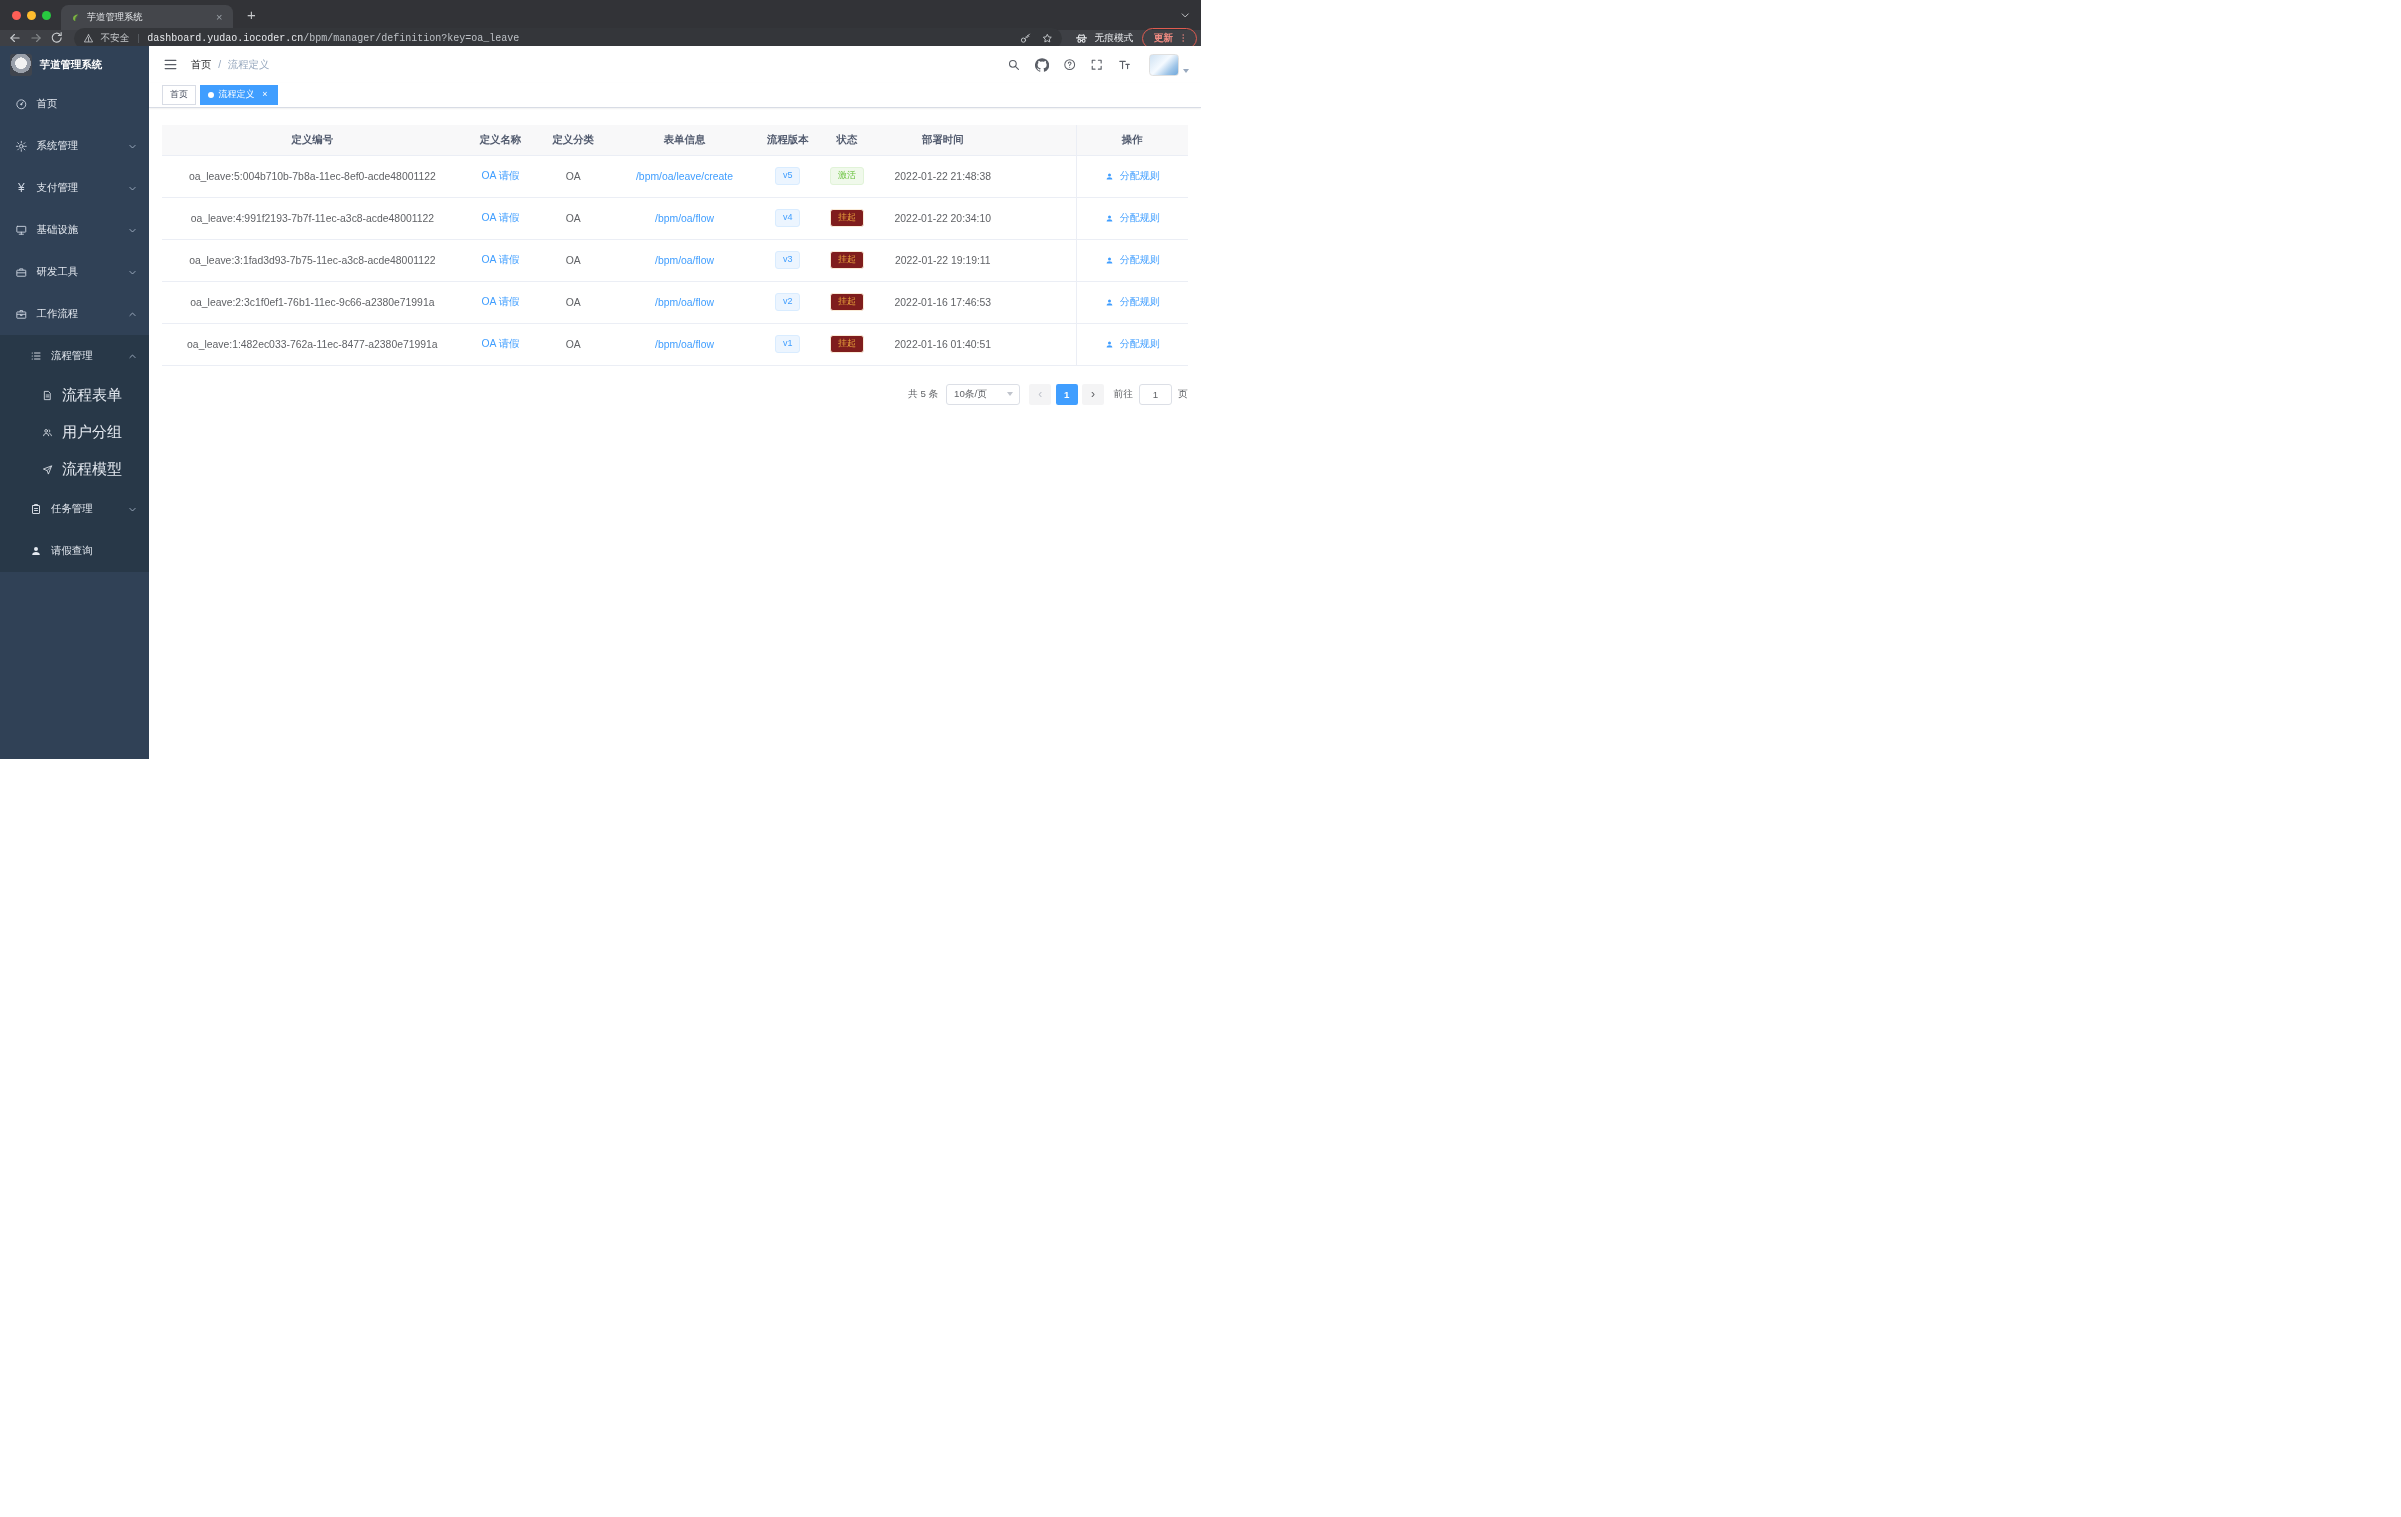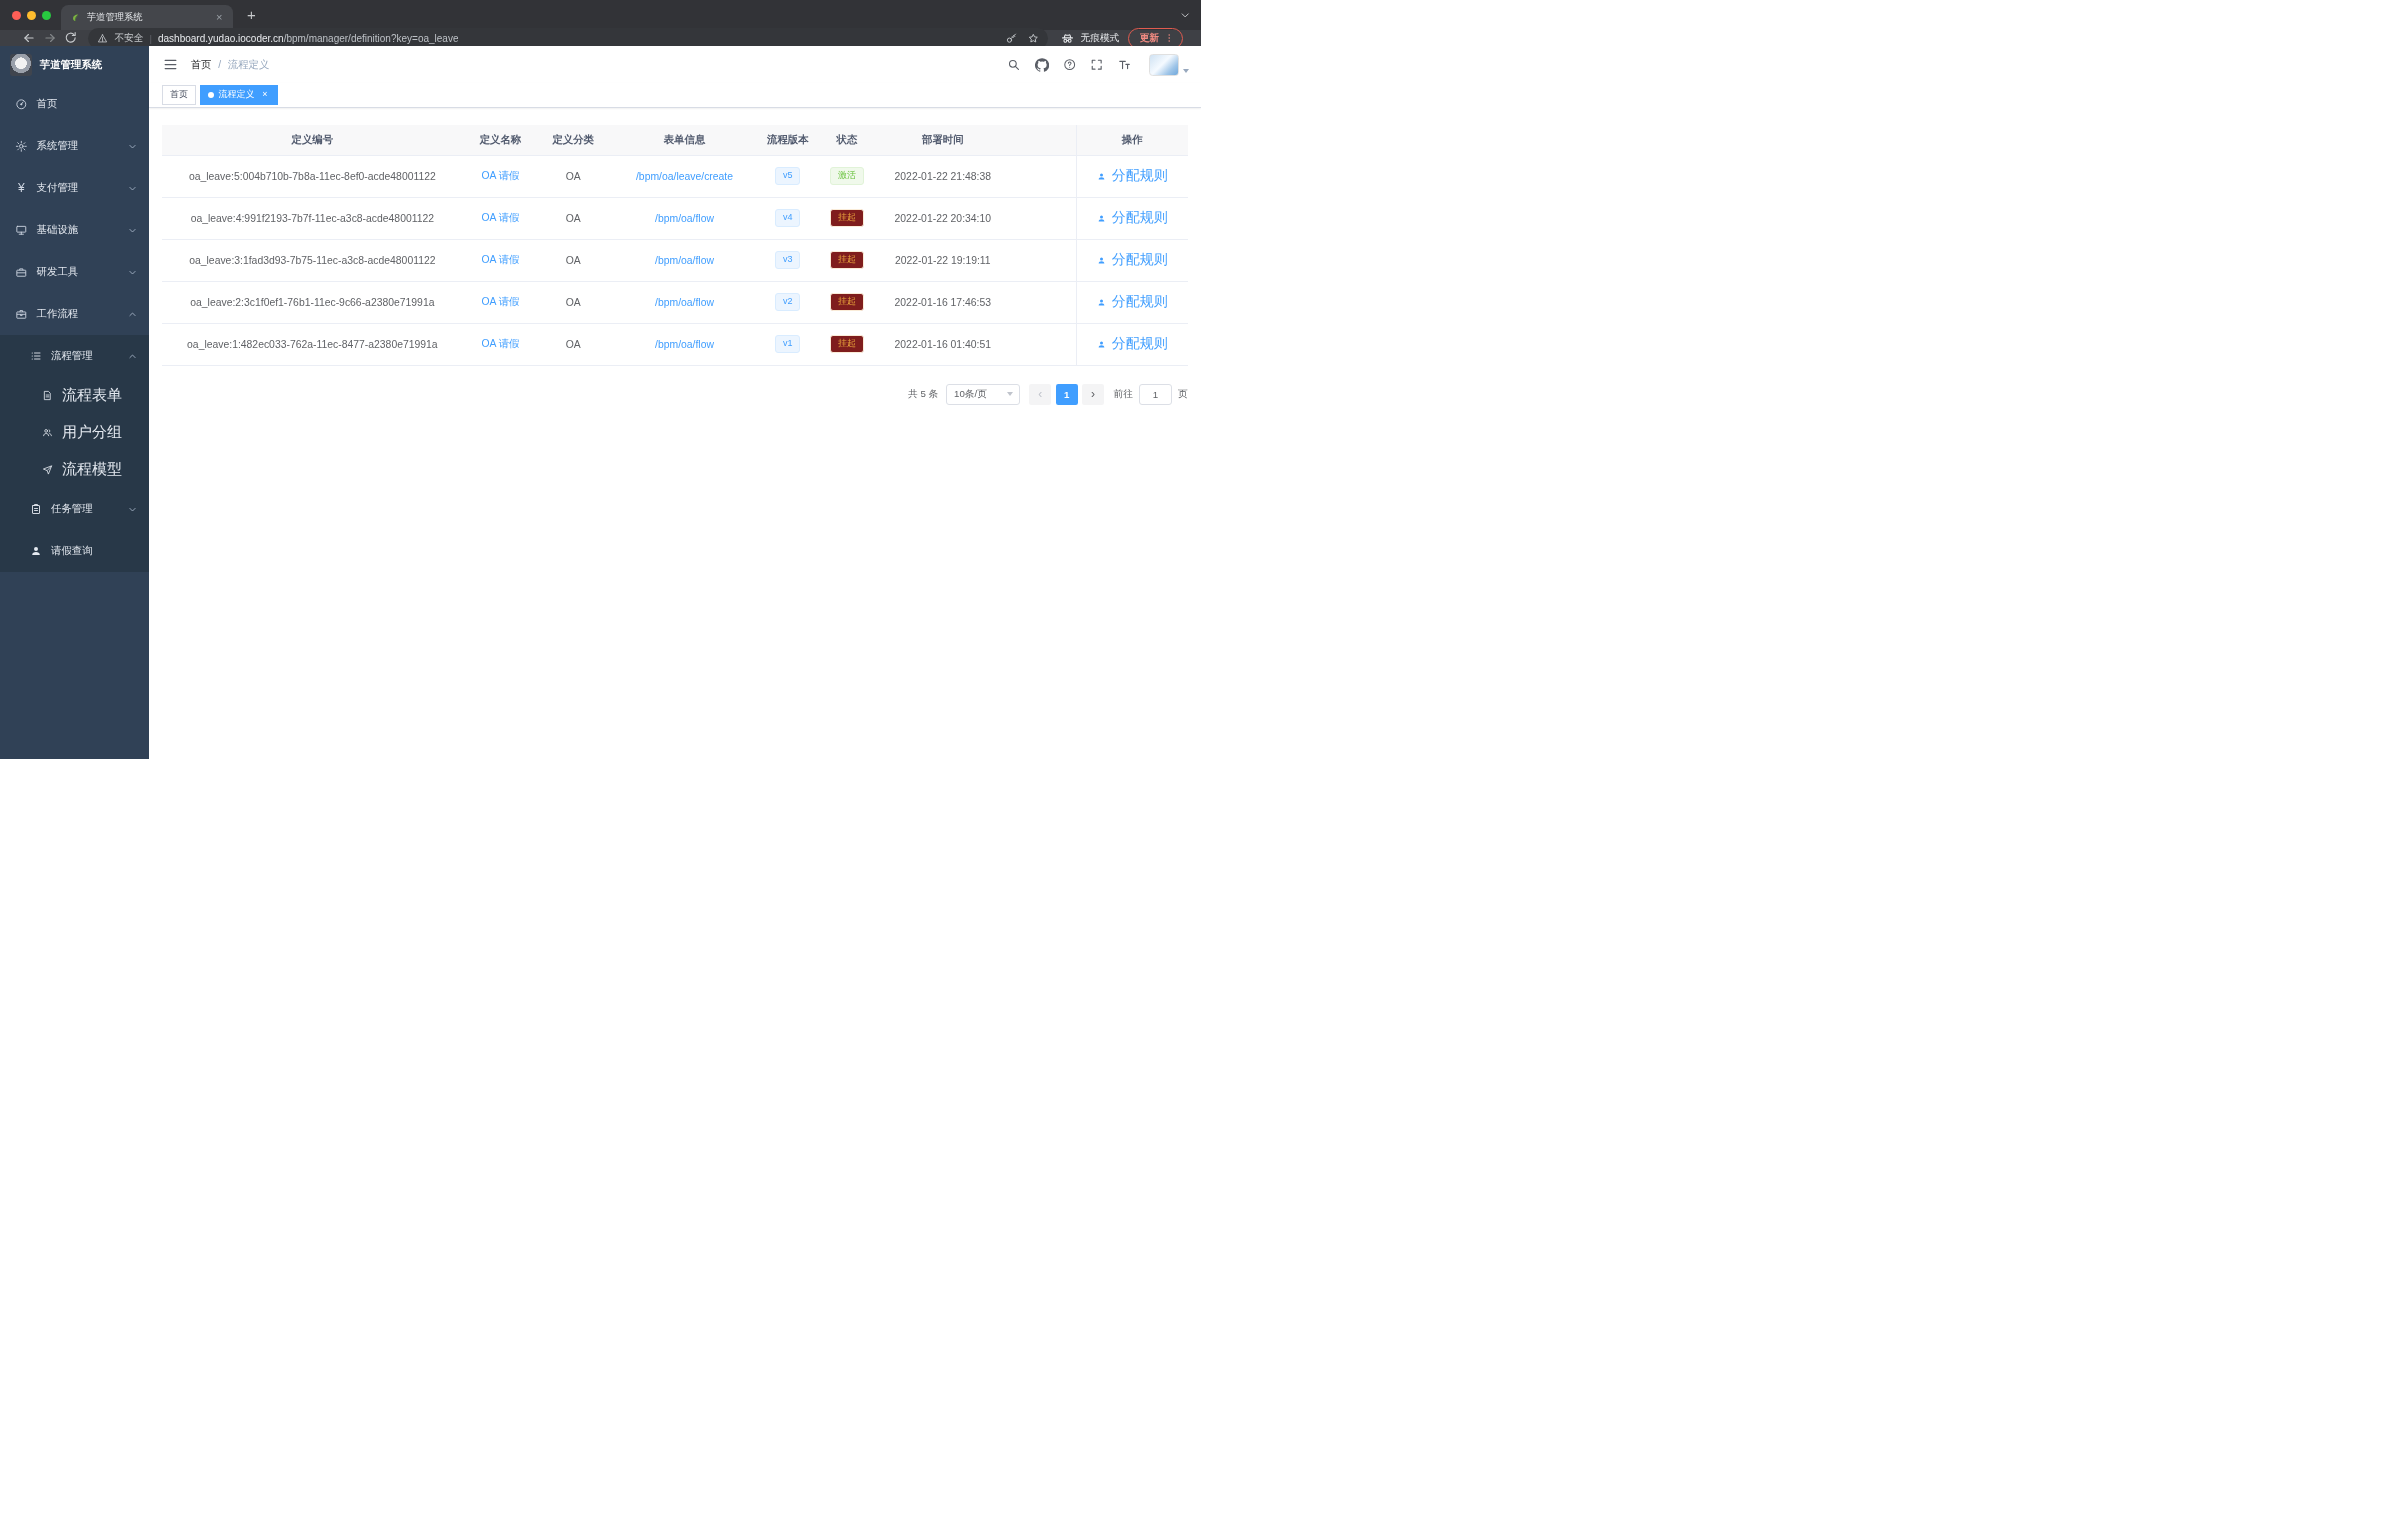--- a/index.html
+++ b/index.html
@@ -15,21 +15,21 @@
   .tabstrip { height:30px; background:#323337; display:flex; align-items:center; flex-shrink:0; }
   .traffic { display:flex; gap:6px; margin:0 10.4px 0 12px; }
   .light { width:9px; height:9px; border-radius:50%; background:#888; }
   .tab { height:25px; margin-top:4.5px; width:172px; background:#44464b; border-radius:7.4px 7.4px 0 0;
          display:flex; align-items:center; padding:0 7.4px 0 9px; gap:6px; }
   .tab-title { color:#e8eaed; font-size:9.3px; flex:1; white-space:nowrap; overflow:hidden; }
   .tab-close { color:#9aa0a6; font-size:11px; width:13.4px; height:13.4px; line-height:12.6px; text-align:center; border-radius:50%; }
   .newtab { color:#c8cacc; font-size:15px; margin-left:7.4px; width:21px; height:21px; line-height:19.3px; text-align:center; border-radius:50%; }
   .strip-right { margin-left:auto; margin-right:10.4px; color:#c8cacc; }
 
-  .toolbar { height:16px; background:#3e4045; display:flex; align-items:center; padding:0 18px; flex-shrink:0; }
+  .toolbar { height:16px; background:#3e4045; display:flex; align-items:center; padding:0 4px; flex-shrink:0;font-family:Liberation Mono, monospace; }
   .nav-btn { width:21px; height:21px; display:flex; align-items:center; justify-content:center; color:#c7cacd; }
   .nav-btn.dim { color:#84878a; }
   .omnibox { flex:1; height:21px; margin:0 7.4px; background:#34363a; border-radius:10.4px;
              display:flex; align-items:center; padding:0 9px; gap:6px; min-width:0; }
   .sec-label { color:#c7cacd; font-size:9.7px; white-space:nowrap; }
   .sec-sep { color:#5f6368; font-size:9.7px; }
   .url { font-size:10px; white-space:nowrap; overflow:hidden; }
   .url .host { color:#e8eaed; } .url .path { color:#bdc1c6; }
   .omni-icons { margin-left:auto; display:flex; align-items:center; gap:9px; color:#c7cacd; }
   .incog { display:flex; align-items:center; gap:5.2px; color:#e8eaed; font-size:9.7px; margin:0 9px 0 4.5px; white-space:nowrap; }
@@ -82,21 +82,21 @@
   table.def { width:100%; border-collapse:collapse; table-layout:fixed; }
   .def th { height:30px; background:#f8f8f9; color:#515a6e; font-size:10.4px; font-weight:bold;
             text-align:center; border-bottom:0.7px solid #ebeef5; white-space:nowrap; }
   .def td { height:42px; text-align:center; font-size:10.4px; color:#606266; border-bottom:0.7px solid #ebeef5; white-space:nowrap; overflow:hidden; }
   .def th.action-col, .def td.action-col { border-left:0.7px solid #ebeef5; }
   a.tlink { color:var(--accent,#409eff); text-decoration:none; cursor:pointer; }
   .eltag { display:inline-block; padding:1.5px 6.7px; font-size:9px; line-height:13.4px; border-radius:3px; border:0.7px solid transparent; }
   .t-version { color:var(--accent,#409eff); background:#ecf5ff; border-color:#d9ecff; }
   .t-success { color:var(--success,#67c23a); background:#f0f9eb; border-color:#e1f3d8; }
   .t-warning { color:var(--warning,#e6a23c); background:#7f1d1d; border-color:#faecd8; }
-  .action-link { display:inline-flex; align-items:center; gap:6px; color:var(--accent,#409eff); font-size:14px; cursor:pointer; }
+  .action-link { display:inline-flex; align-items:center; gap:6px; color:var(--accent,#409eff); font-size:10px; cursor:pointer; }
 
   .pager { margin-top:18px; display:flex; justify-content:flex-end; align-items:center; font-size:9.7px; color:#606266; }
   .pg-total { margin-right:7.4px; white-space:nowrap; }
   .pg-size { width:74px; height:21px; border:0.7px solid #dcdfe6; border-radius:3px; background:#fff;
              display:flex; align-items:center; justify-content:space-between; padding:0 6px 0 7.4px; cursor:pointer; margin-right:7.4px; }
   .pg-size .sel-caret { width:0; height:0; border-left:3.7px solid transparent; border-right:3.7px solid transparent; border-top:4.5px solid #c0c4cc; }
   .pg-btn { min-width:22px; height:21px; background:#f4f4f5; border-radius:2.2px; display:flex; align-items:center;
             justify-content:center; font-size:12px; color:#606266; cursor:pointer; margin:0 2.2px; }
   .pg-btn.disabled { color:#c0c4cc; cursor:default; }
   .pg-page { min-width:22px; height:21px; background:var(--accent,#409eff); color:#fff; border-radius:2.2px;

